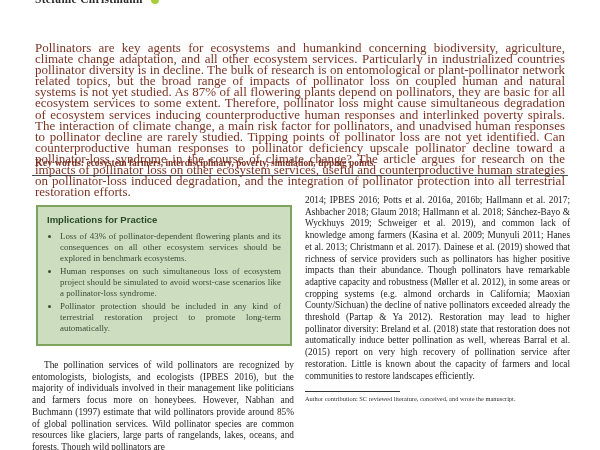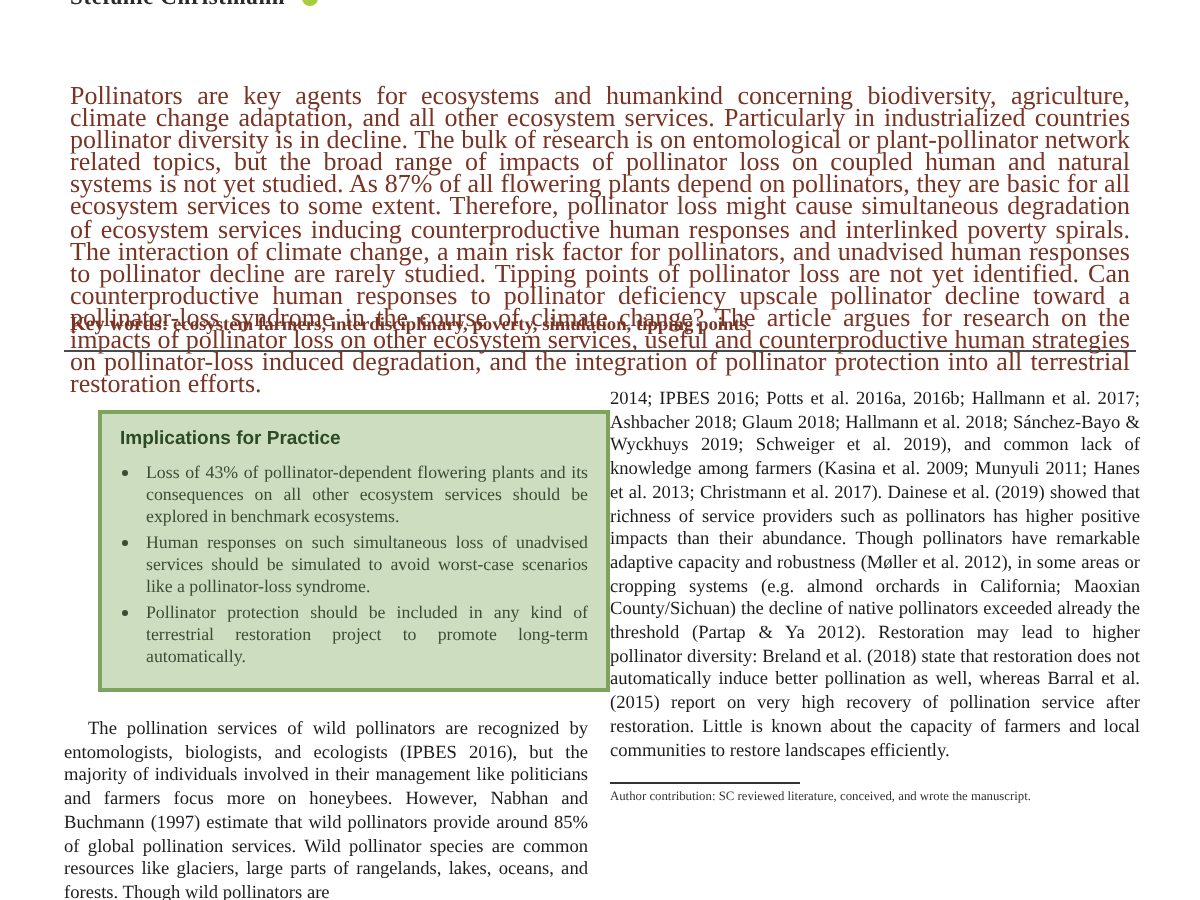--- a/index.html
+++ b/index.html
@@ -77,21 +77,21 @@
   }
   .col-right {
     position: absolute;
     top: 195px;
     left: 305px;
     width: 265px;
   }
   .impl-box {
     box-sizing: border-box;
     width: 256px;
-    margin-left: 17px;
+    margin-left: 4px;
     background: var(--box-background, #cdddc0);
     border: 2px solid var(--box-border, #7da35c);
     padding: 7px 9px 8px 9px;
   }
   .impl-title {
     font-family: "Liberation Sans", sans-serif;
     font-weight: bold;
     font-size: 9.5px;
     color: var(--box-title, #2c4a24);
     margin: 0 0 6px 0;
@@ -145,21 +145,21 @@
   <span class="kw-text">ecosystem farmers, interdisciplinary, poverty, simulation, tipping points</span>
 </div>
 
 <div class="rule"></div>
 
 <div class="col-left">
   <div class="impl-box">
     <div class="impl-title">Implications for Practice</div>
     <ul class="impl-list">
       <li>Loss of 43% of pollinator-dependent flowering plants and its consequences on all other ecosystem services should be explored in benchmark ecosystems.</li>
-      <li>Human responses on such simultaneous loss of unadvised services should be simulated to avoid worst-case scenarios like a pollinator-loss syndrome.</li>
+      <li>Human responses on such simultaneous loss of ecosystem project should be simulated to avoid worst-case scenarios like a pollinator-loss syndrome.</li>
       <li>Pollinator protection should be included in any kind of terrestrial restoration project to promote long-term automatically.</li>
     </ul>
   </div>
   <p class="body-par">The pollination services of wild pollinators are recognized by entomologists, biologists, and ecologists (IPBES 2016), but the majority of individuals involved in their management like politicians and farmers focus more on honeybees. However, Nabhan and Buchmann (1997) estimate that wild pollinators provide around 85% of global pollination services. Wild pollinator species are common resources like glaciers, large parts of rangelands, lakes, oceans, and forests. Though wild pollinators are</p>
 </div>
 
 <div class="col-right">
   <p class="body-par">2014; IPBES 2016; Potts et al. 2016a, 2016b; Hallmann et al. 2017; Ashbacher 2018; Glaum 2018; Hallmann et al. 2018; Sánchez-Bayo &amp; Wyckhuys 2019; Schweiger et al. 2019), and common lack of knowledge among farmers (Kasina et al. 2009; Munyuli 2011; Hanes et al. 2013; Christmann et al. 2017). Dainese et al. (2019) showed that richness of service providers such as pollinators has higher positive impacts than their abundance. Though pollinators have remarkable adaptive capacity and robustness (Møller et al. 2012), in some areas or cropping systems (e.g. almond orchards in California; Maoxian County/Sichuan) the decline of native pollinators exceeded already the threshold (Partap &amp; Ya 2012). Restoration may lead to higher pollinator diversity: Breland et al. (2018) state that restoration does not automatically induce better pollination as well, whereas Barral et al. (2015) report on very high recovery of pollination service after restoration. Little is known about the capacity of farmers and local communities to restore landscapes efficiently.</p>
   <div class="footnote-sep"></div>
   <div class="footnote">Author contribution: SC reviewed literature, conceived, and wrote the manuscript.</div>

